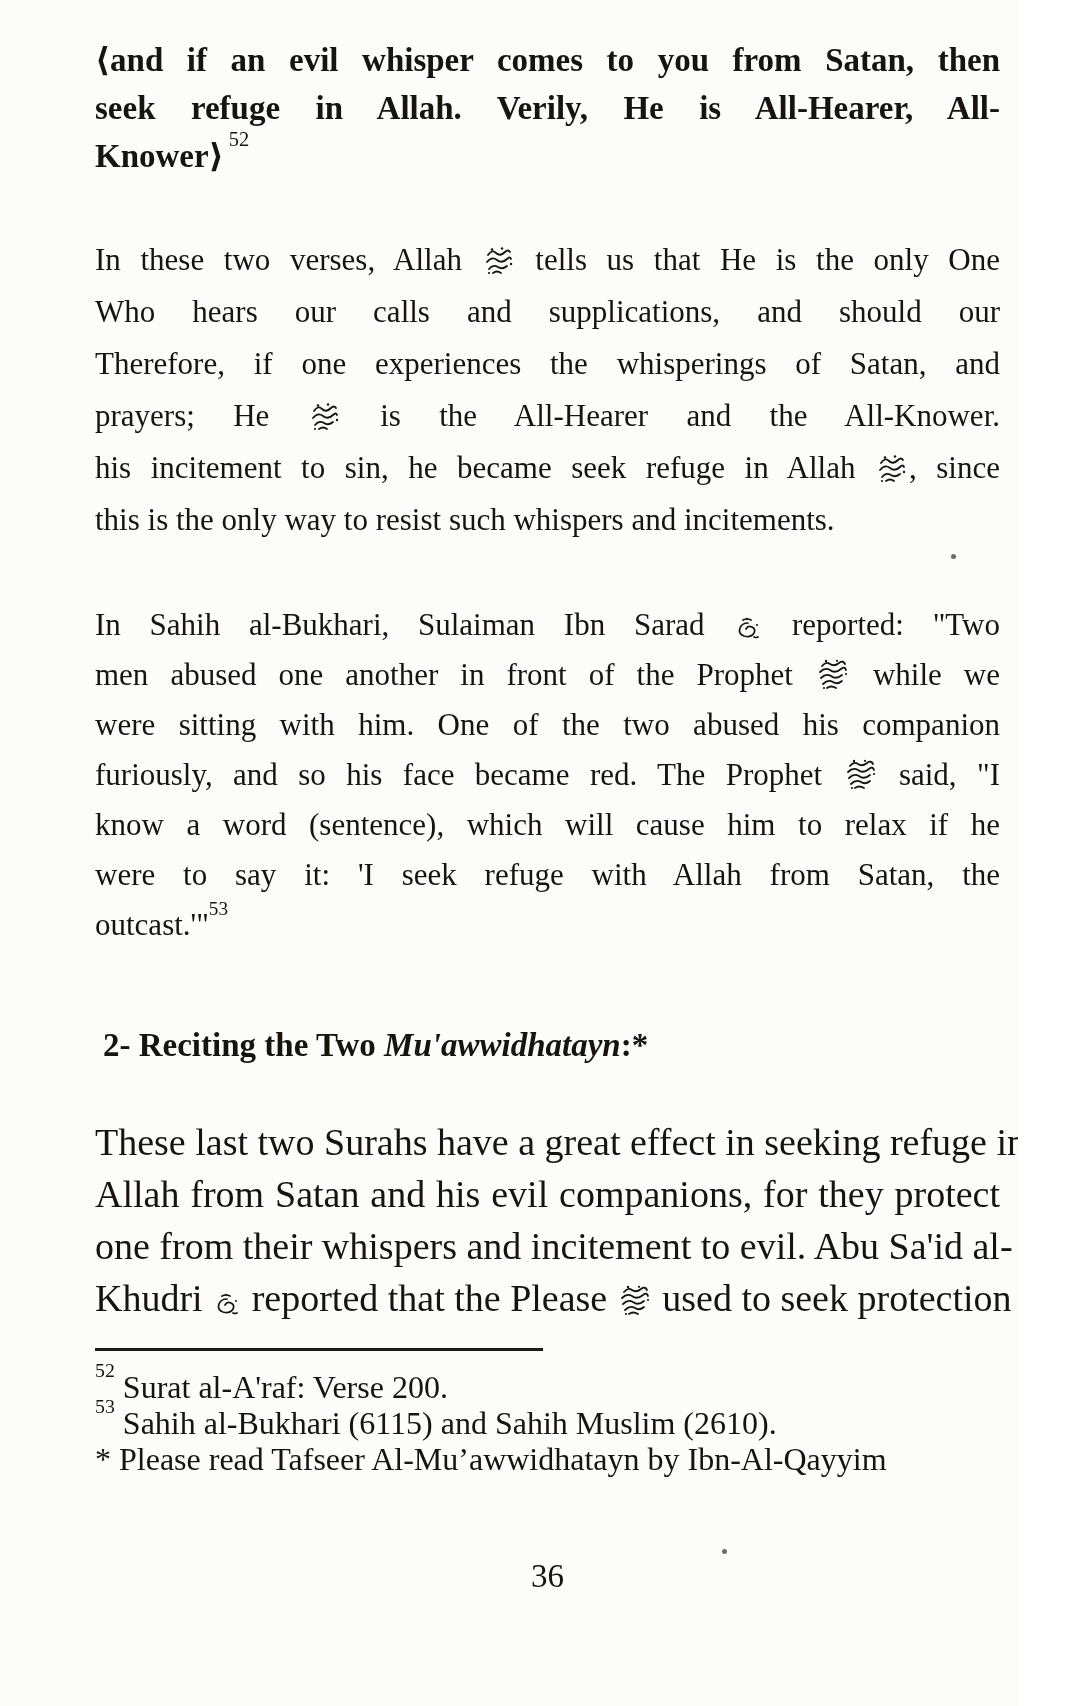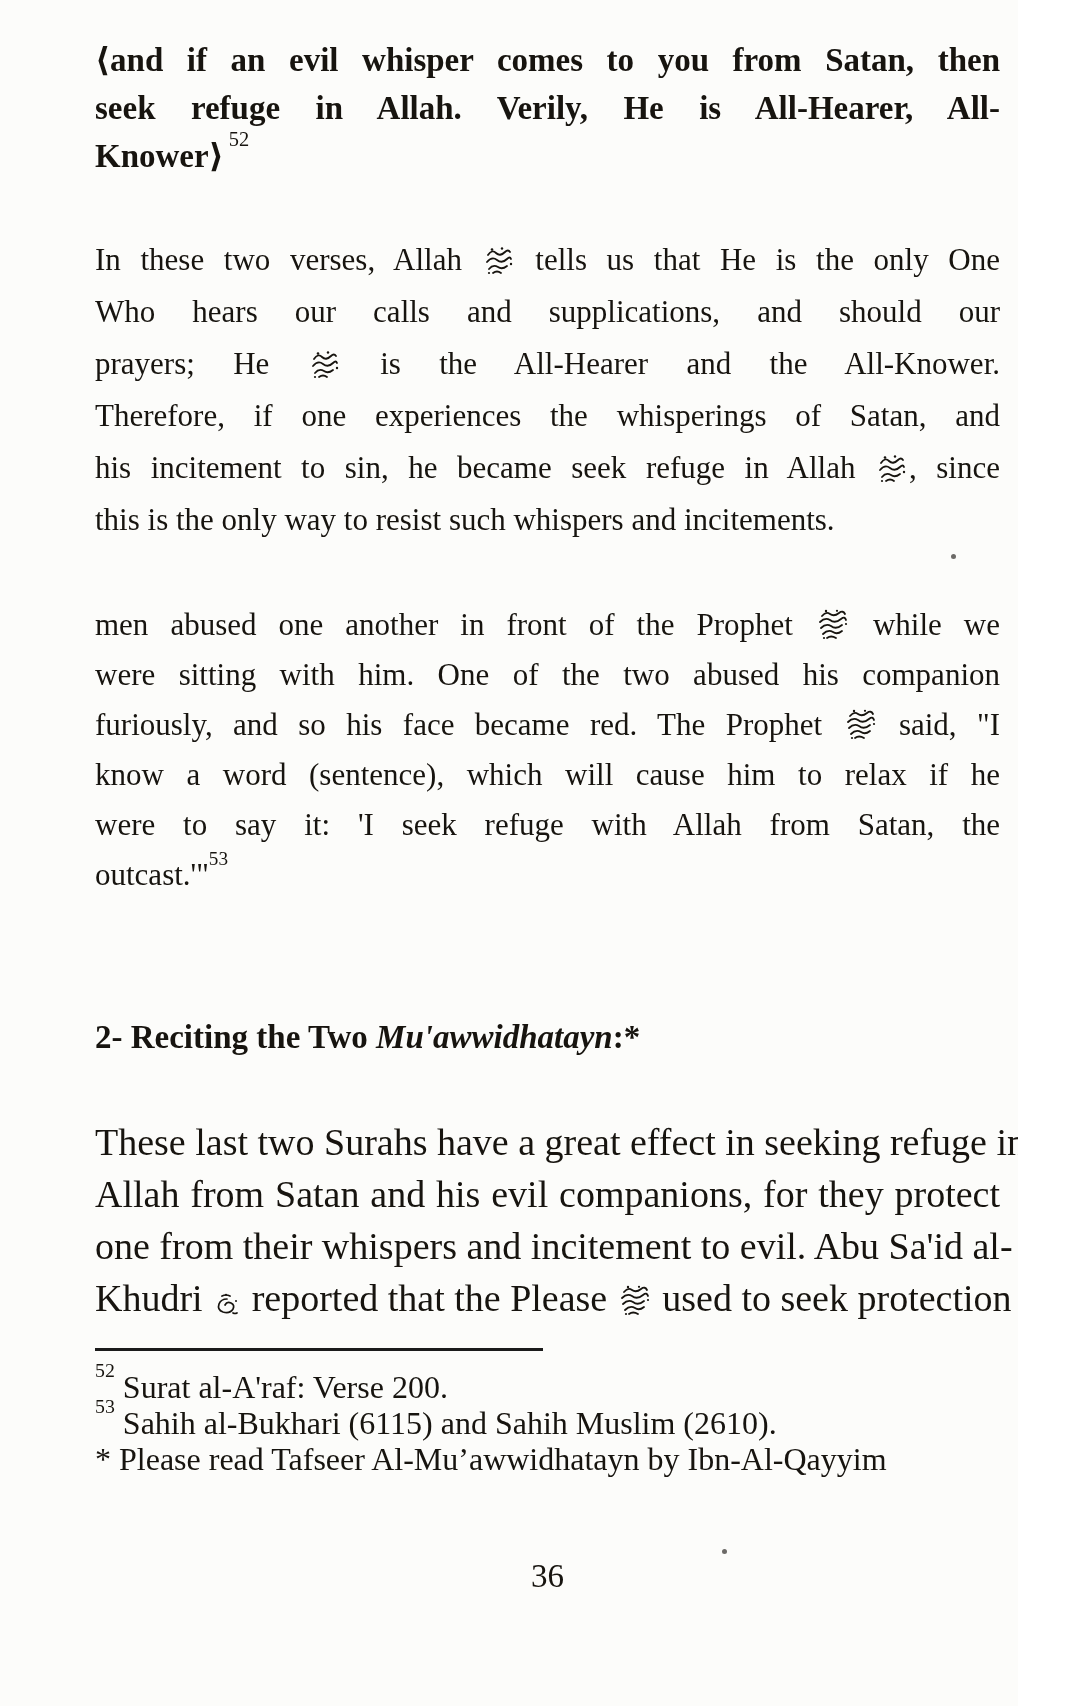--- a/index.html
+++ b/index.html
@@ -13,21 +13,21 @@
     color: var(--ink);
     font-family: "Liberation Serif", "DejaVu Serif", serif;
     overflow: hidden;
   }
   .block { position: absolute; left: 95px; width: 905px; }
   .line { text-align: justify; text-align-last: justify; white-space: nowrap; }
   .line.last { text-align-last: left; }
   .quote  { top: 36px;  font-size: 33px; line-height: 48px; font-weight: bold; }
   .p1     { top: 234px; font-size: 31px; line-height: 52px; }
   .p2     { top: 600px; font-size: 31px; line-height: 50px; }
-  .heading{ top: 1013px; font-size: 33px; line-height: 48px; margin: 0; font-weight: normal; }
+  .heading{ top: 1013px; font-size: 33px; line-height: 48px; margin: 8px; font-weight: normal; }
   .p3     { top: 1116px; font-size: 38px; line-height: 52px; }
   .fn-rule { position: absolute; left: 95px; top: 1348px; width: 448px; height: 3px; background:#1b1b1b; }
   .footnotes { top: 1369px; font-size: 32px; line-height: 36px; }
   .footnotes .line { text-align: left; text-align-last: left; }
   .page-number { top: 1558px; font-size: 33px; text-align: center; text-align-last: center; }
   sup { font-size: 0.62em; line-height: 0; position: relative; top: -0.45em; }
   .quote sup { font-weight: normal; margin-left: 5px; }
   .b { font-weight: bold; }
   .i { font-style: italic; }
   .orn { font-family: "DejaVu Sans", sans-serif; }
@@ -55,53 +55,64 @@
               <path d="M9 27 Q13 24 17 27"></path>
             </g>
             <g fill="currentColor">
               <circle cx="8" cy="3.5" r="1.3"></circle>
               <circle cx="18" cy="2.5" r="1.2"></circle>
               <circle cx="27" cy="18" r="1.2"></circle>
               <circle cx="5" cy="27" r="1.1"></circle>
             </g>
           </svg></span><span class=""> tells us that He is the only One</span></div>
       <div class="line"><span class="">Who hears our calls and supplications, and should our</span></div>
+      <div class="line"><span class="">Therefore, if one experiences the whisperings of Satan, and</span></div>
       <div class="line"><span class="">prayers; He </span><span class="hon"><svg width="30" height="30" viewBox="0 0 30 30">
             <g fill="none" stroke="currentColor" stroke-width="1.8" stroke-linecap="round">
               <path d="M4 9 Q8 3 12 7 Q16 11 21 6 Q24 3 26 6"></path>
               <path d="M3 16 Q8 10 13 14 Q18 18 23 13 Q26 10 27 13"></path>
               <path d="M5 23 Q9 18 14 21 Q18 24 23 20"></path>
               <path d="M9 27 Q13 24 17 27"></path>
             </g>
             <g fill="currentColor">
               <circle cx="8" cy="3.5" r="1.3"></circle>
               <circle cx="18" cy="2.5" r="1.2"></circle>
               <circle cx="27" cy="18" r="1.2"></circle>
               <circle cx="5" cy="27" r="1.1"></circle>
             </g>
           </svg></span><span class=""> is the All-Hearer and the All-Knower.</span></div>
-      <div class="line"><span class="">Therefore, if one experiences the whisperings of Satan, and</span></div>
       <div class="line"><span class="">his incitement to sin, he became seek refuge in Allah </span><span class="hon"><svg width="30" height="30" viewBox="0 0 30 30">
             <g fill="none" stroke="currentColor" stroke-width="1.8" stroke-linecap="round">
               <path d="M4 9 Q8 3 12 7 Q16 11 21 6 Q24 3 26 6"></path>
               <path d="M3 16 Q8 10 13 14 Q18 18 23 13 Q26 10 27 13"></path>
               <path d="M5 23 Q9 18 14 21 Q18 24 23 20"></path>
               <path d="M9 27 Q13 24 17 27"></path>
             </g>
             <g fill="currentColor">
               <circle cx="8" cy="3.5" r="1.3"></circle>
               <circle cx="18" cy="2.5" r="1.2"></circle>
               <circle cx="27" cy="18" r="1.2"></circle>
               <circle cx="5" cy="27" r="1.1"></circle>
             </g>
           </svg></span><span class="">, since</span></div>
       <div class="line last"><span class="">this is the only way to resist such whispers and incitements.</span></div>
     </section>
 
   <section class="block p2">
+      <div class="line"><span class="">In Sahih al-Bukhari, Sulaiman Ibn Sarad </span><span class="hon"><svg width="26" height="24" viewBox="0 0 26 24">
+            <g fill="none" stroke="currentColor" stroke-width="1.7" stroke-linecap="round">
+              <path d="M13 6 Q7 6 5 11 Q3 17 9 19 Q16 21 19 16 Q21 12 17 10 Q13 8 11 12"></path>
+              <path d="M8 3 Q12 1 16 3"></path>
+              <path d="M19 20 Q21 21 23 20"></path>
+            </g>
+            <g fill="currentColor">
+              <circle cx="12" cy="1.8" r="1.1"></circle>
+              <circle cx="22" cy="8" r="1"></circle>
+            </g>
+          </svg></span><span class=""> reported: "Two</span></div>
       <div class="line"><span class="">men abused one another in front of the Prophet </span><span class="hon"><svg width="32" height="32" viewBox="0 0 32 32">
             <g fill="none" stroke="currentColor" stroke-width="1.8" stroke-linecap="round">
               <path d="M5 7 Q9 2 13 5 Q17 8 22 4 Q26 1 28 5"></path>
               <path d="M3 13 Q8 8 13 11 Q18 15 24 10 Q28 7 29 11"></path>
               <path d="M4 19 Q9 14 14 17 Q19 21 25 16"></path>
               <path d="M6 25 Q11 20 16 23 Q20 26 25 22"></path>
               <path d="M10 29 Q14 26 19 29"></path>
             </g>
             <g fill="currentColor">
               <circle cx="9" cy="2" r="1.2"></circle>

